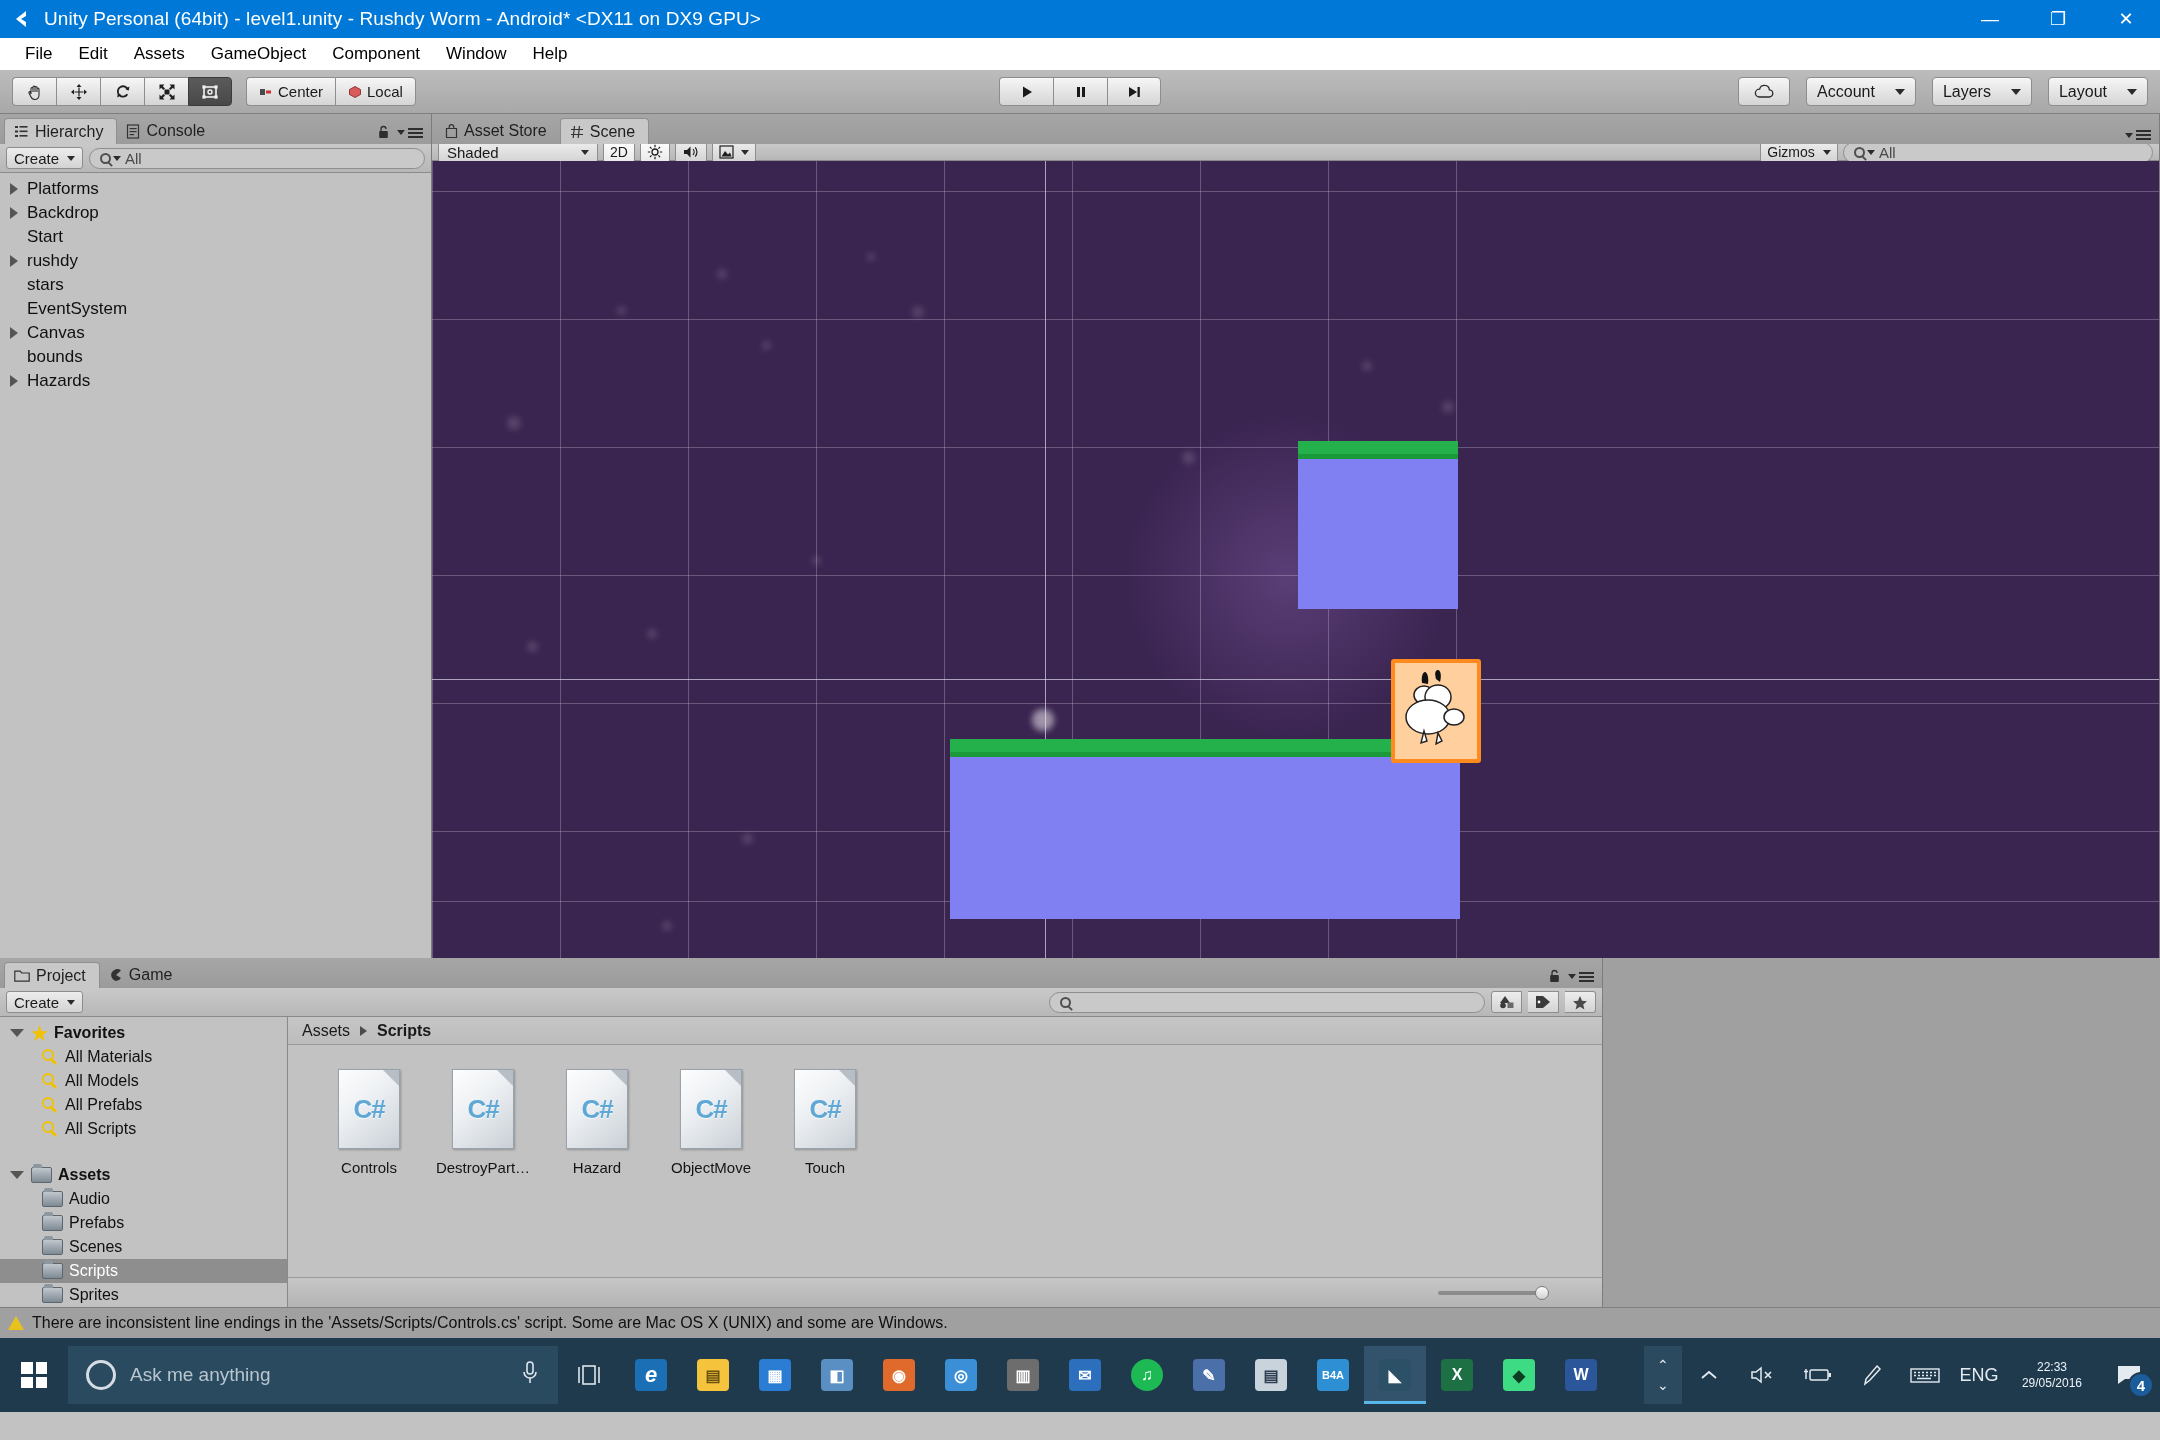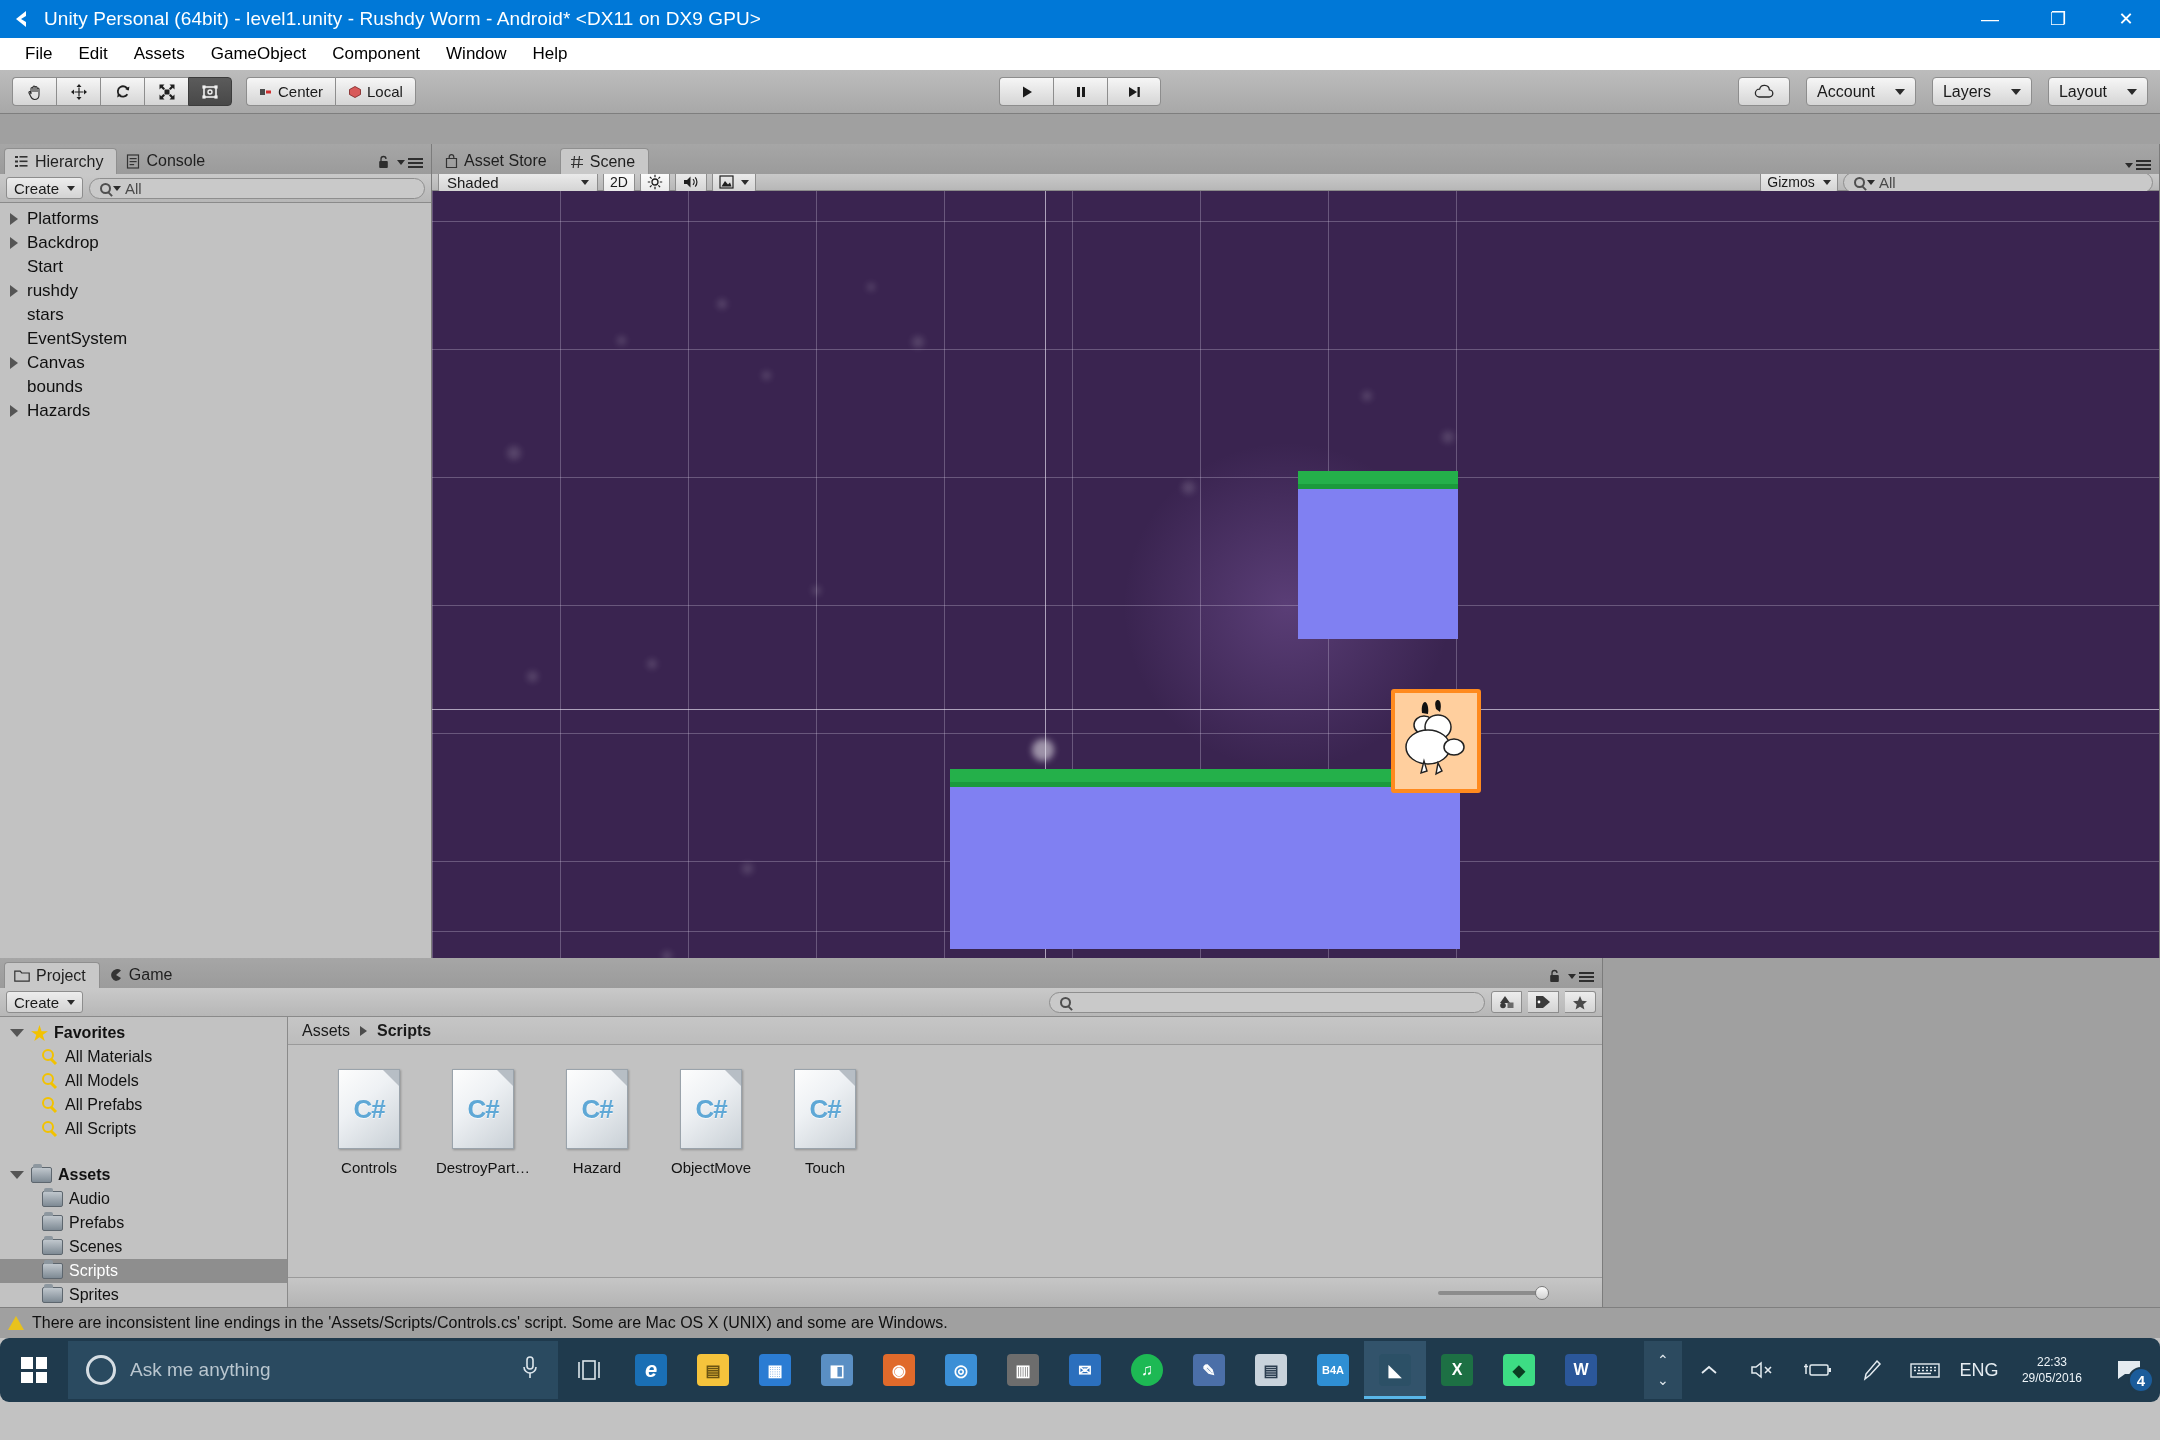--- a/index.html
+++ b/index.html
@@ -95,21 +95,21 @@
 
   
   .editor-body {
     height: 1193px; 
     display: flex; flex-direction: column;
     background: #a0a0a0;
   }
   .top-row { display: flex; height: 852px; }
 
   
-  .panel { display: flex; flex-direction: column; background: #f97316; margin-top: 30px; }
+  .panel { display: flex; flex-direction: column; background: #f97316; }
   .panel-tabs {
     height: 30px;
     background: linear-gradient(#a6a6a6,#9b9b9b);
     display: flex; align-items: flex-end;
     position: relative;
     padding-left: 4px;
   }
   .ptab {
     height: 26px; padding: 0 13px 0 9px;
     display: flex; align-items: center; gap: 6px;
@@ -377,24 +377,23 @@
   .warn-tri {
     width: 0; height: 0;
     border-left: 8px solid transparent;
     border-right: 8px solid transparent;
     border-bottom: 14px solid #e8c21c;
     position: relative; flex: none;
   }
 
   
   .taskbar {
-    height: 64px; background: #1f3a4d;
+    height: 74px; background: #1f3a4d;
     display: flex; align-items: center;
     color: #e8eef2;
-    border-radius: 9px;
   }
   .start-btn {
     width: 68px; height: 58px;
     display: flex; align-items: center; justify-content: center;
   }
   .win-logo {
     width: 26px; height: 26px;
     display: grid; grid-template-columns: 1fr 1fr; grid-template-rows: 1fr 1fr;
     gap: 3px;
   }

